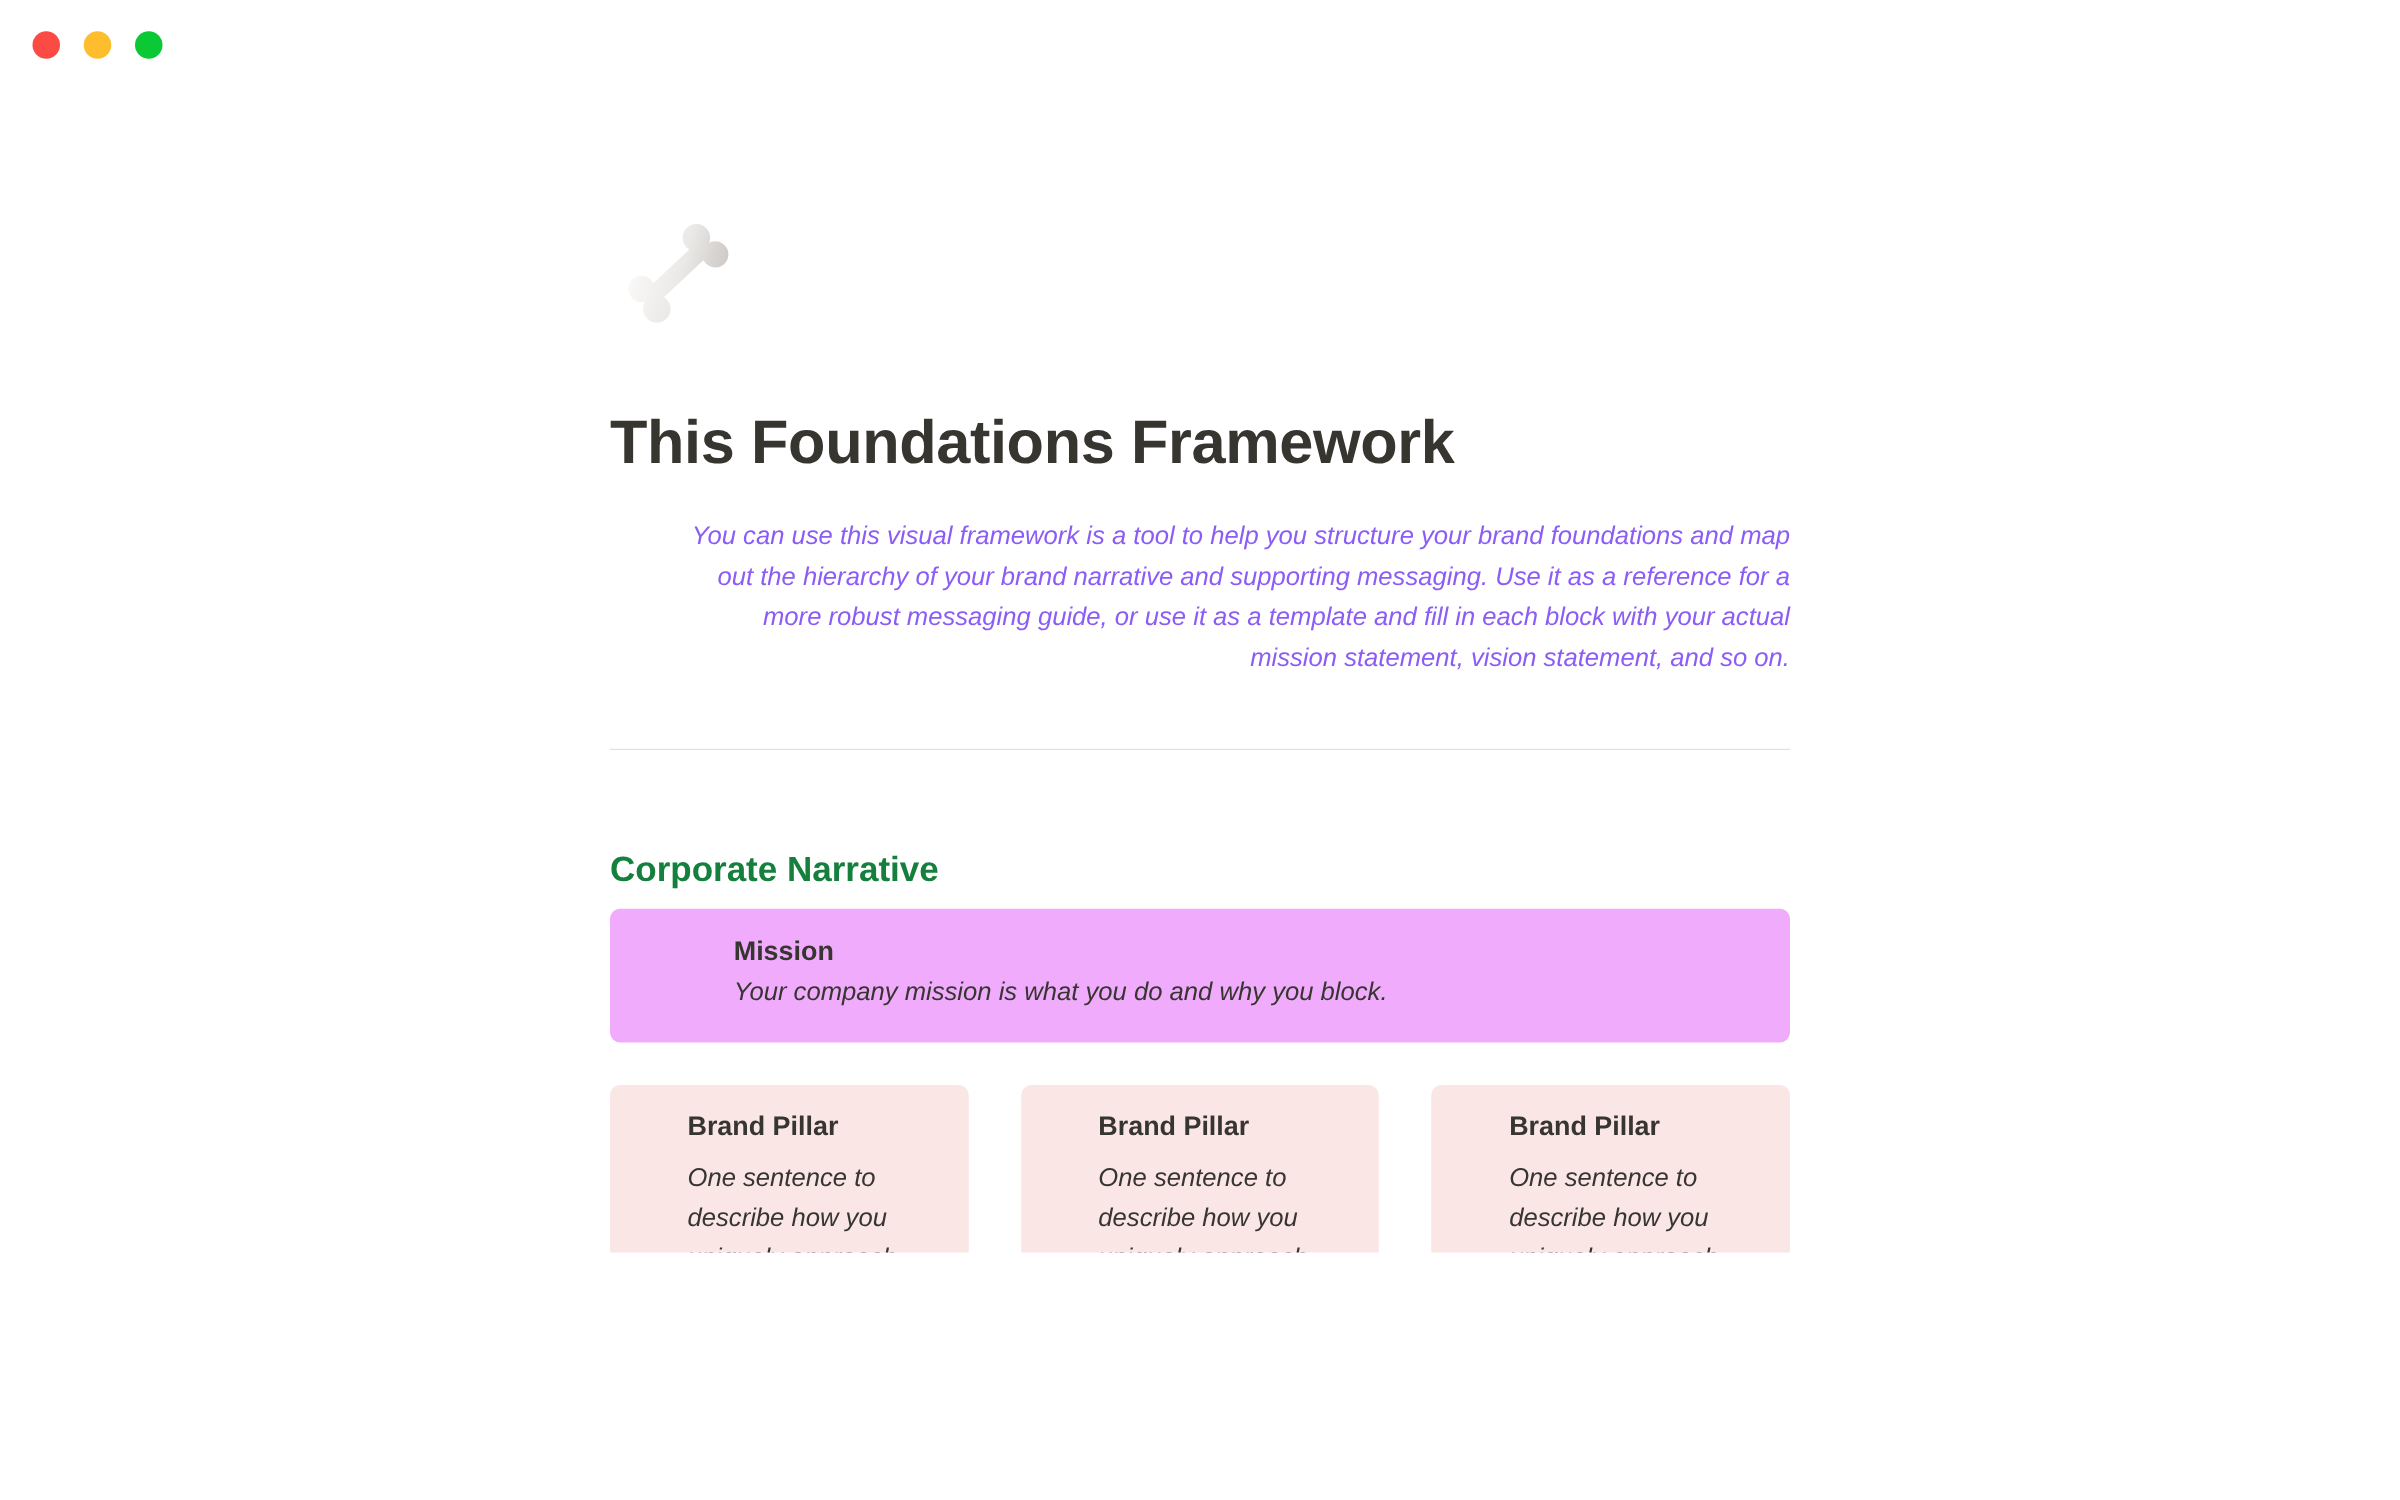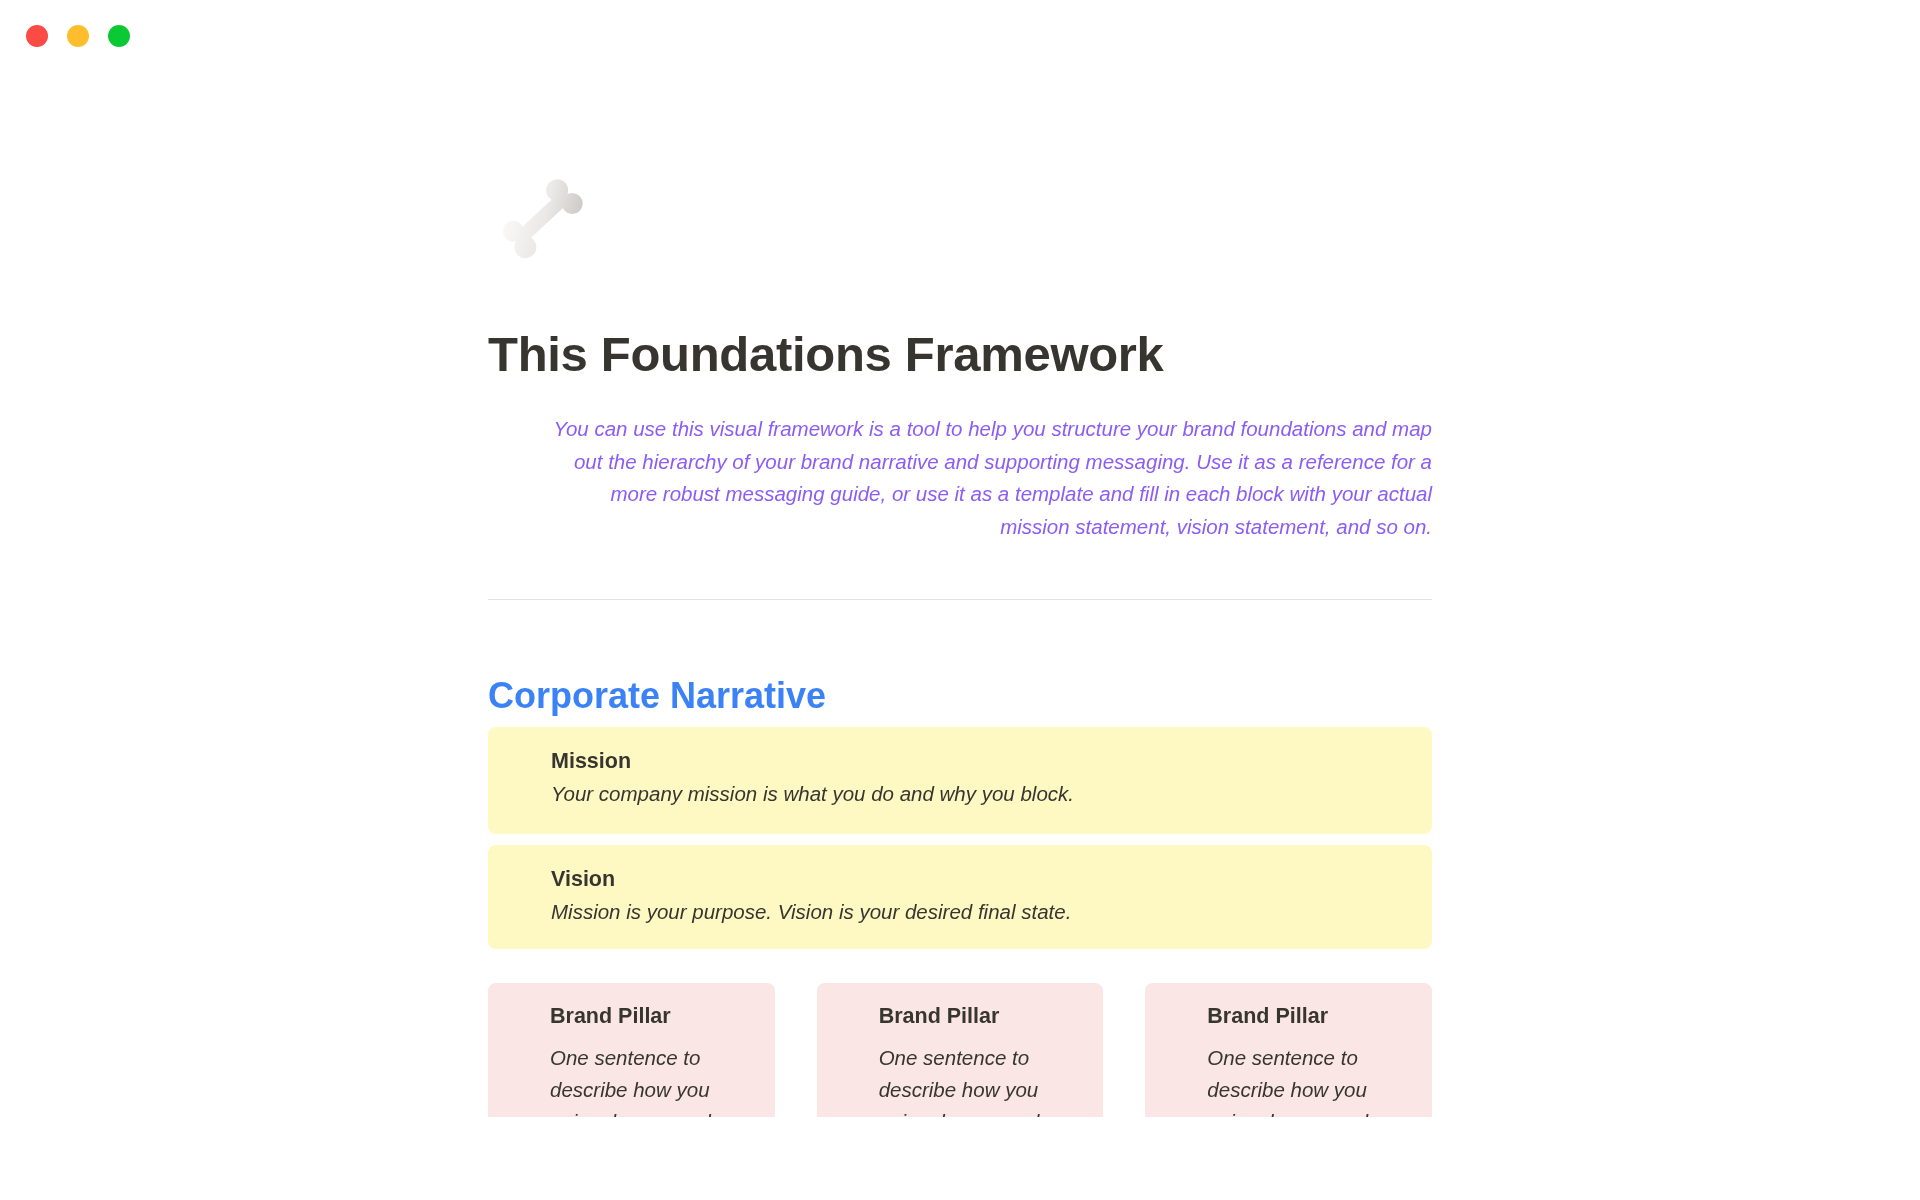--- a/index.html
+++ b/index.html
@@ -48,38 +48,39 @@
   }
 
   .divider {
     margin-top: 56px;
     height: 1px; width: 100%;
     background: #E3E2E0;
   }
 
   .section-heading {
     margin-top: 77px;
-    font-size: 36px; font-weight: 700; line-height: 37px;
-    color: #3b82f6;
+    font-size: 28px; font-weight: 700; line-height: 37px;
+    color: #15803d;
   }
 
   .section-desc {
     margin-top: 9px;
     font-size: 20.5px; font-style: italic;
     line-height: 31px;
     color: #373530;
     white-space: pre-line;
   }
 
   
   .callout {
-    background: #fef9c3;
+    background: #f0abfc;
     border-radius: 8px;
     display: flex; align-items: flex-start;
     padding: 21px 16px 0 18px;
+    gap: 36px;
   }
   .callout-mission { margin-top: 13px; height: 107px; }
   .callout-vision  { margin-top: 11px; height: 104px; }
   .emoji-icon {
     flex: 0 0 auto;
     width: 27px; height: 27px;
     margin-right: 18px;
   }
   .emoji-icon svg { width: 100%; height: 100%; display: block; }
   .callout-title {
@@ -165,31 +166,20 @@
       <svg>
           <use href="#red-heart"></use>
         </svg>
     </div>
     <div>
       <div class="callout-title">Mission</div>
       <div class="callout-text">Your company mission is what you do and why you block.</div>
     </div>
   </div>
 
-  <div class="callout callout-vision">
-    <div class="emoji-icon">
-      <svg>
-          <use href="#red-heart"></use>
-        </svg>
-    </div>
-    <div>
-      <div class="callout-title">Vision</div>
-      <div class="callout-text">Mission is your purpose. Vision is your desired final state.</div>
-    </div>
-  </div>
 
   <div class="pillars-row">
 
     <div class="pillar-card">
       <div class="emoji-icon">
         <svg>
             <use href="#red-heart"></use>
           </svg>
       </div>
       <div>

